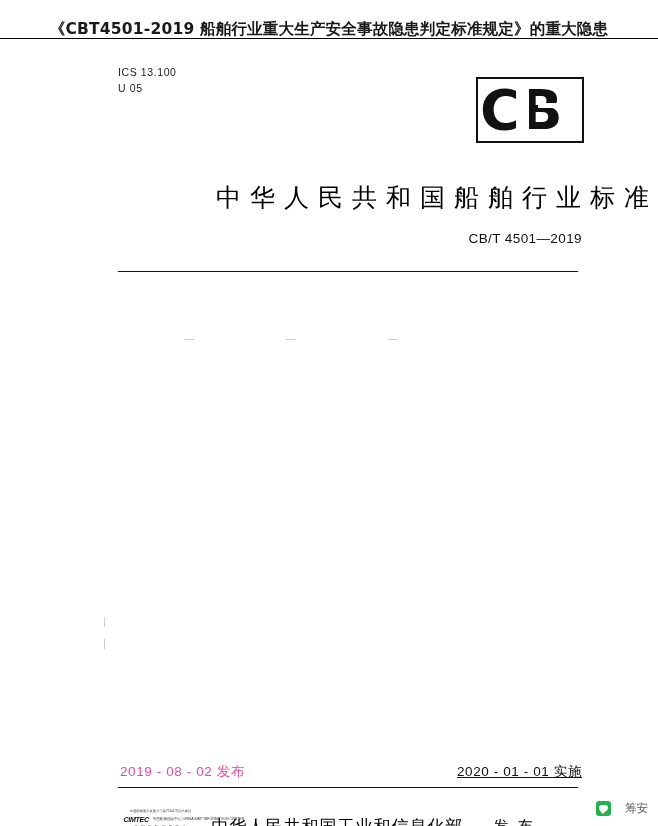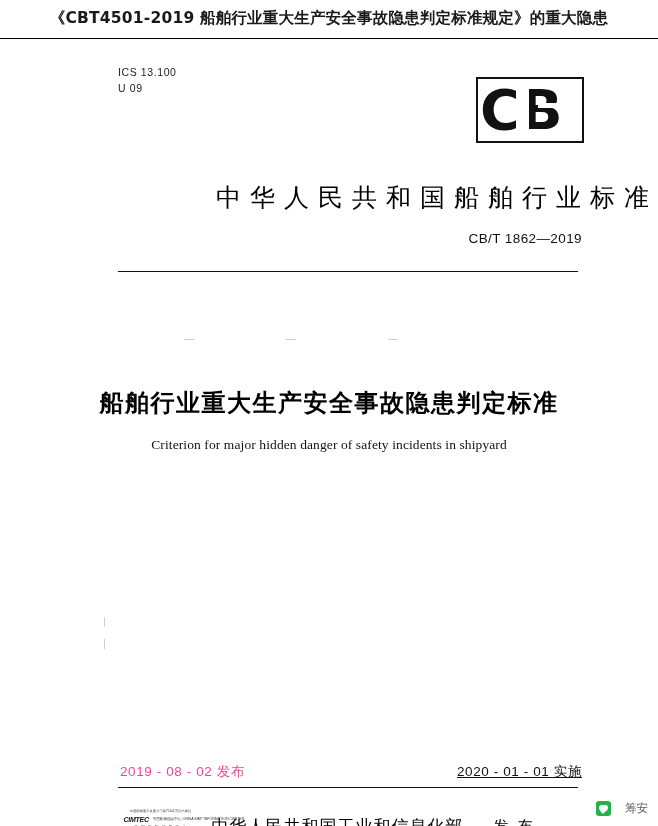--- a/index.html
+++ b/index.html
@@ -14,24 +14,24 @@
     color: #111111;
     overflow: hidden;
     position: relative;
   }
 
   
   .header-banner {
     width: 100%;
     height: 38px;
     display: flex;
-    align-items: flex-start;
+    align-items: center;
     justify-content: center;
     box-sizing: border-box;
-    padding-top: 8px;
+    padding-top: 20px;
   }
   .header-title {
     font-size: 15.5px;
     font-weight: bold;
     letter-spacing: 0.2px;
     color: #1a1a1a;
     white-space: nowrap;
     font-family: "DejaVu Sans", "Liberation Sans", sans-serif;
   }
   .header-rule {
@@ -303,46 +303,44 @@
 
 <div class="header-banner">
   <div class="header-title">《CBT4501-2019  船舶行业重大生产安全事故隐患判定标准规定》的重大隐患</div>
 </div>
 <div class="header-rule"></div>
 
 <div class="doc-page">
 
   <div class="ics-block">
     <div>ICS 13.100</div>
-    <div>U 09</div>
+    <div>U 05</div>
   </div>
 
   <div class="cb-logo">
     <svg width="108" height="66" viewBox="0 0 108 66" xmlns="http://www.w3.org/2000/svg">
       <rect x="1" y="1" width="106" height="64" fill="none" stroke="#111" stroke-width="2"></rect>
       <text x="4" y="52" font-family="DejaVu Sans, Liberation Sans, sans-serif" font-size="56" font-weight="bold" fill="#111">C</text>
       <text x="44" y="52" font-family="DejaVu Sans, Liberation Sans, sans-serif" font-size="56" font-weight="bold" fill="#111">B</text>
       <rect x="40" y="8" width="13" height="50" fill="#ffffff"></rect>
       <rect x="62" y="26" width="34" height="5" fill="#ffffff"></rect>
     </svg>
   </div>
 
   <div class="std-title">中华人民共和国船舶行业标准</div>
-  <div class="std-code">CB/T 1862—2019</div>
+  <div class="std-code">CB/T 4501—2019</div>
 
   <div class="rule-top"></div>
 
   <div class="tick tick-h" style="left:184px; top:300px;"></div>
   <div class="tick tick-h" style="left:286px; top:300px;"></div>
   <div class="tick tick-h" style="left:388px; top:300px;"></div>
   <div class="tick tick-v" style="left:104px; top:578px;"></div>
   <div class="tick tick-v" style="left:104px; top:600px;"></div>
 
-  <div class="main-title">船舶行业重大生产安全事故隐患判定标准</div>
-  <div class="sub-title">Criterion for major hidden danger of safety incidents in shipyard</div>
 
   <div class="date-issue">2019 - 08 - 02 发布</div>
   <div class="date-effective">2020 - 01 - 01 实施</div>
   <div class="rule-bottom"></div>
 
   <div class="publisher-row">
     <div class="emblem">
       <div class="emblem-top">中国船舶重工集团公司第714研究所出版社</div>
       <div class="emblem-body">
         <span class="emblem-mark">CIMTEC</span>

